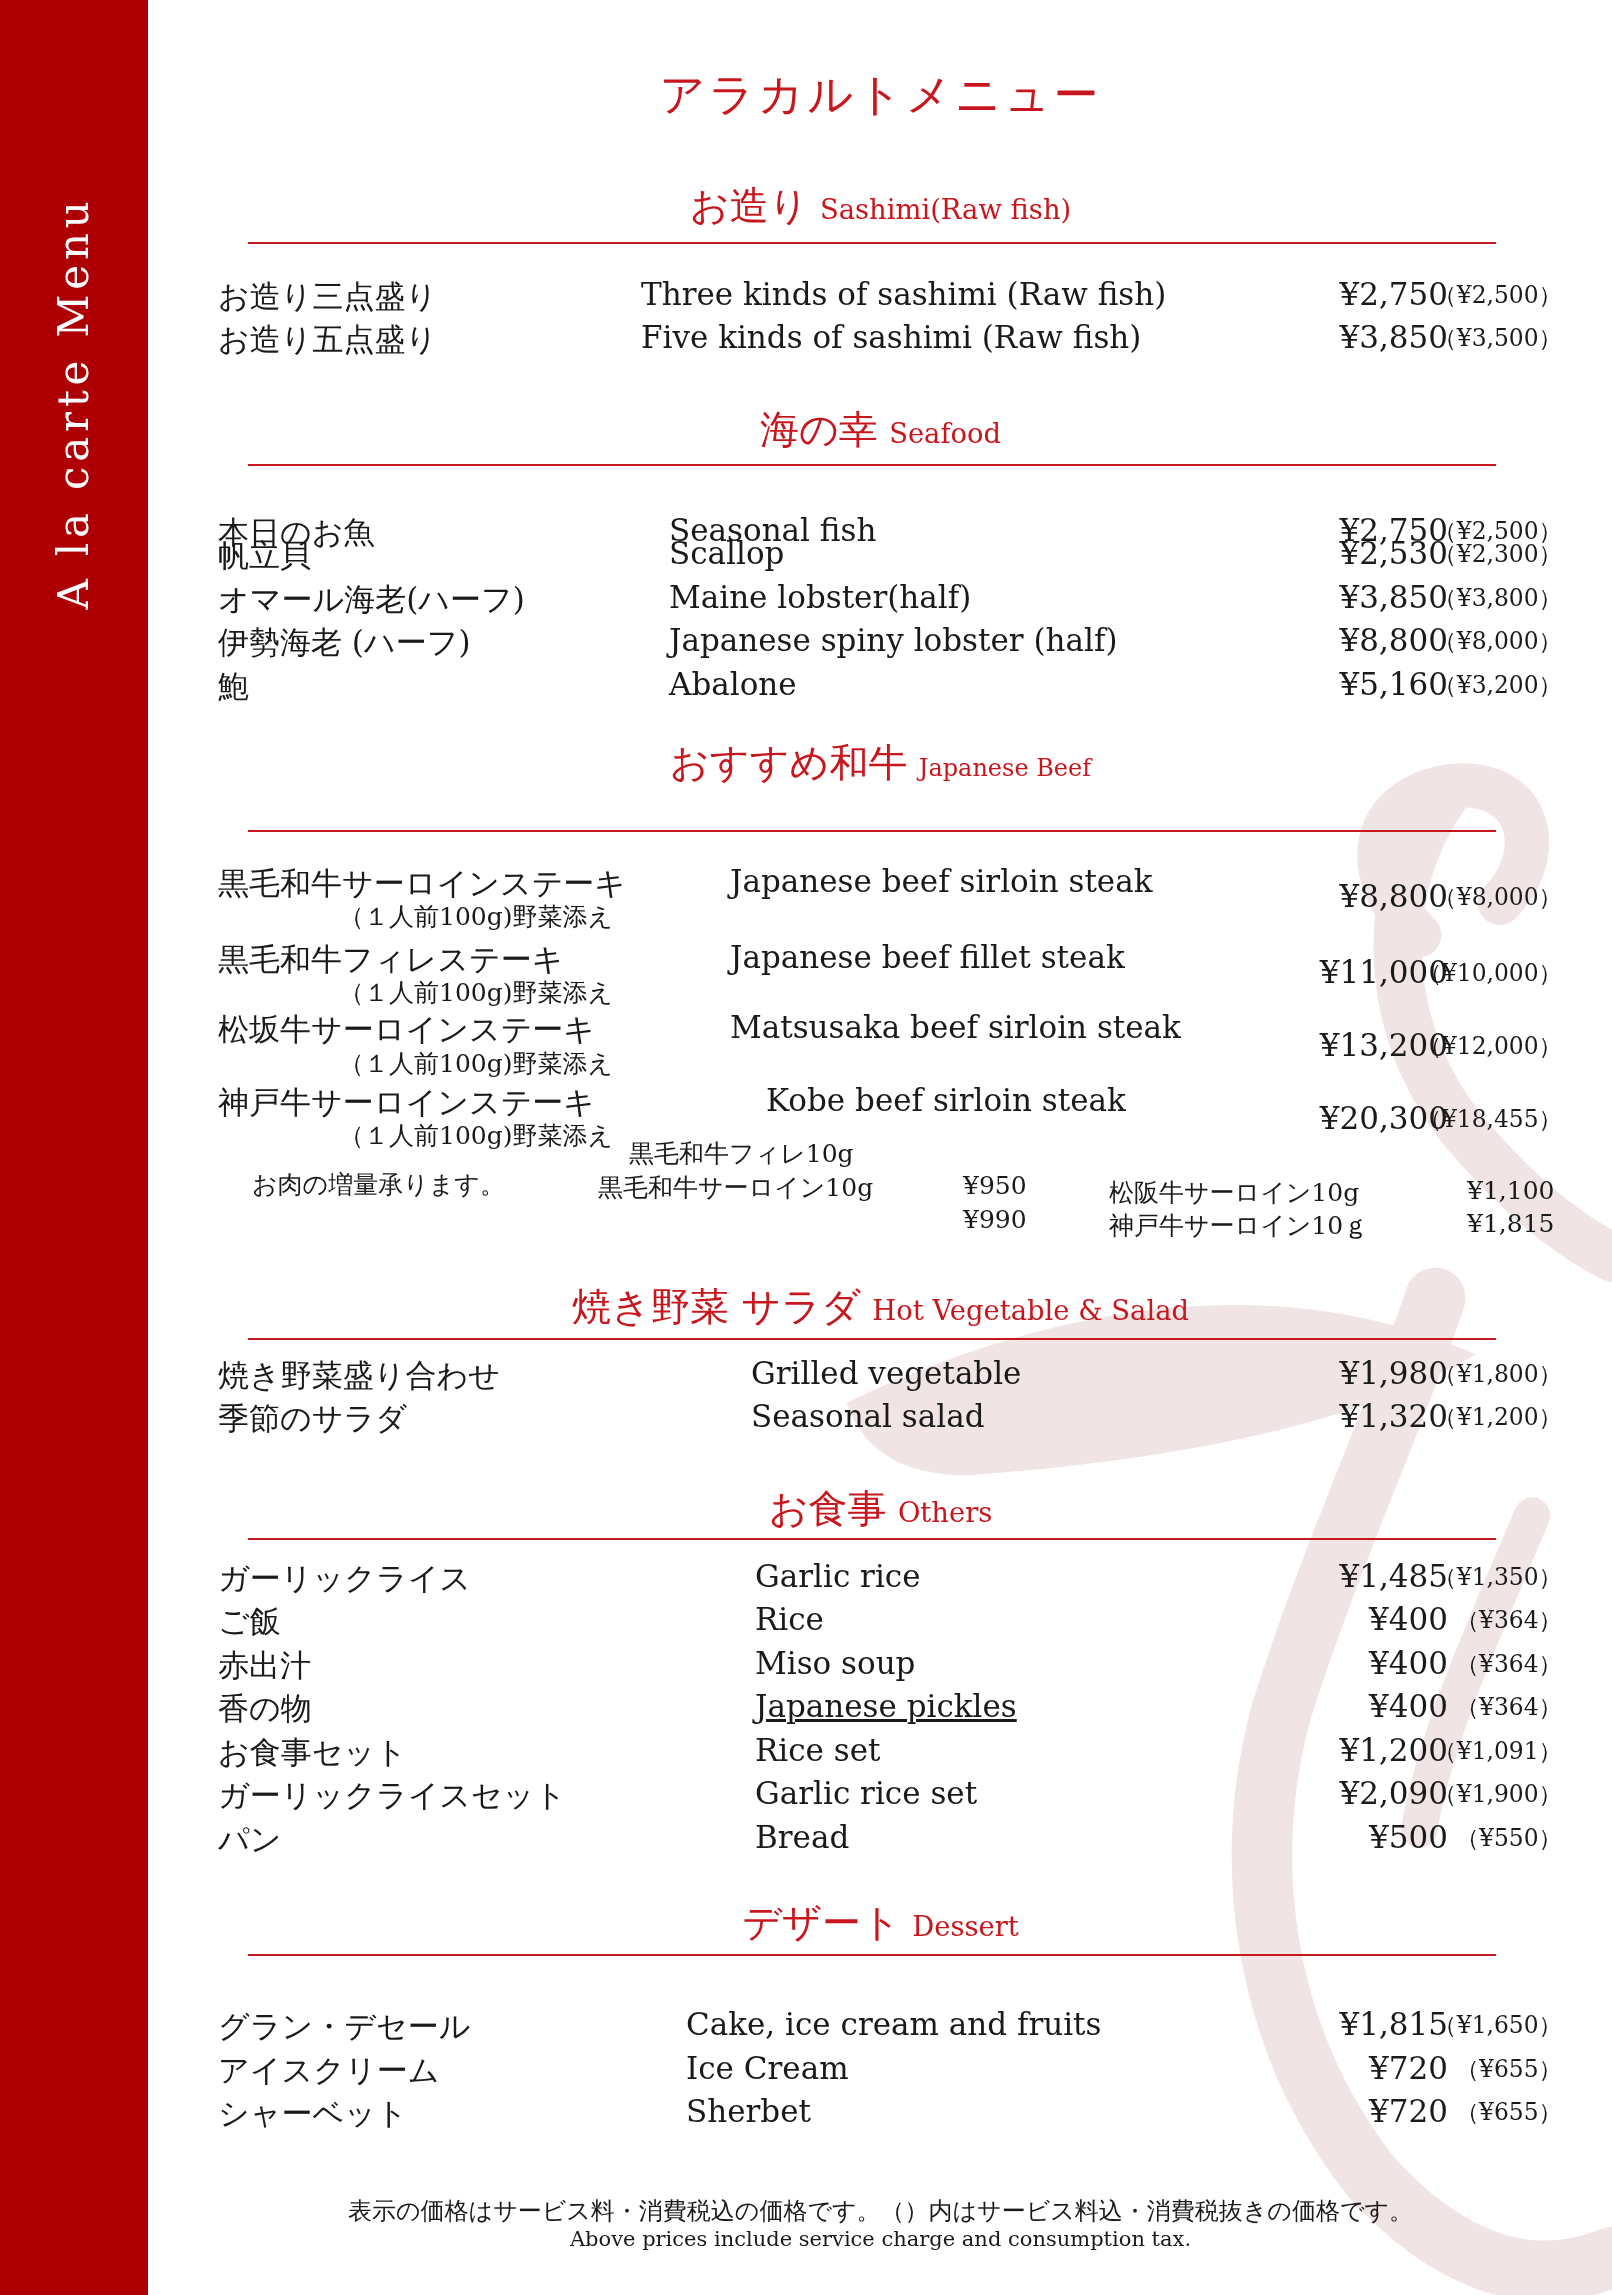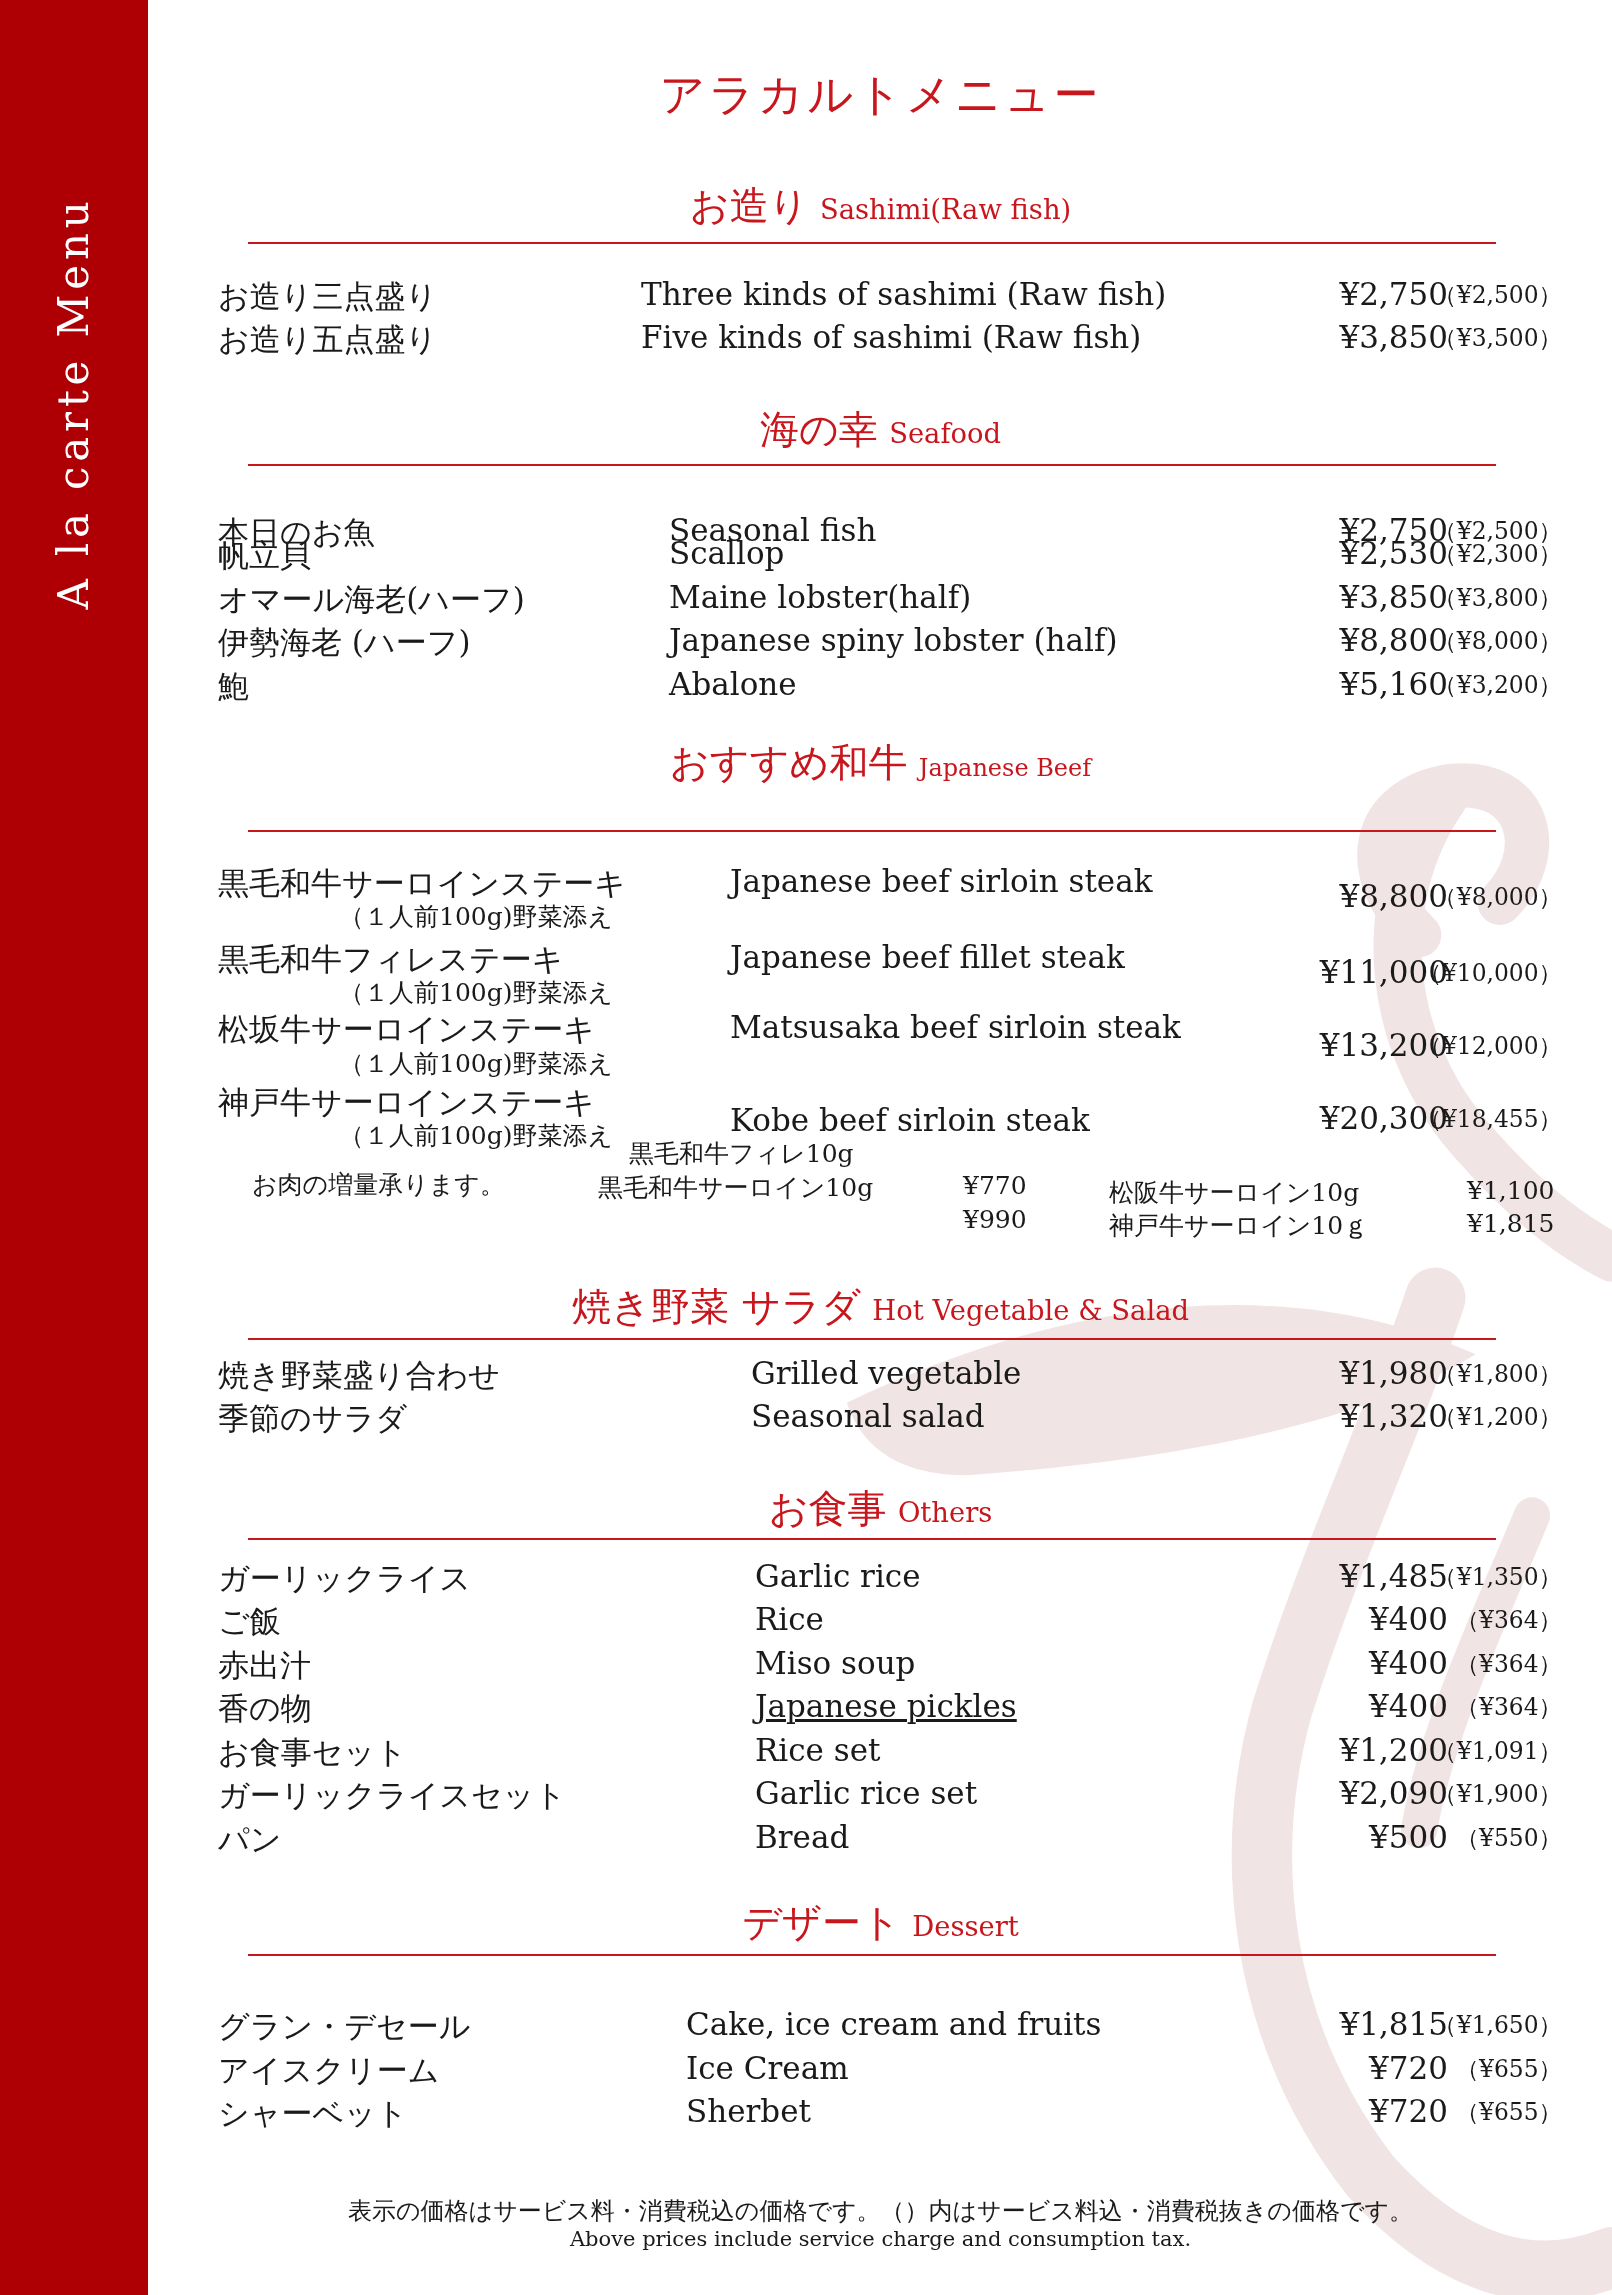--- a/index.html
+++ b/index.html
@@ -133,29 +133,29 @@
 <div class="row" style="top:1009px;">
   <span class="jp">松坂牛サーロインステーキ</span>
   <span class="en" style="left:730px;">Matsusaka beef sirloin steak</span>
   <span class="price" style="top:18px;">¥13,200</span>
   <span class="pre" style="top:21px;">（¥12,000）</span>
 </div>
 <div class="sub" style="top:1047px;">（１人前100g)野菜添え</div>
 
 <div class="row" style="top:1082px;">
   <span class="jp">神戸牛サーロインステーキ</span>
-  <span class="en" style="left:730px;margin-top:20px;">Kobe beef sirloin steak</span>
+  <span class="en" style="left:766px;">Kobe beef sirloin steak</span>
   <span class="price" style="top:18px;">¥20,300</span>
   <span class="pre" style="top:21px;">（¥18,455）</span>
 </div>
 <div class="sub" style="top:1119px;">（１人前100g)野菜添え</div>
 
 <div class="extra" style="left:252px; top:1168px;">お肉の増量承ります。</div>
 <div class="extra" style="left:598px; top:1171px;">黒毛和牛サーロイン10g</div>
-<div class="extra" style="left:963px; top:1171px;">¥770</div>
+<div class="extra" style="left:963px; top:1171px;">¥950</div>
 <div class="extra" style="left:598px; top:1137px;margin-left:31px;">黒毛和牛フィレ10g</div>
 <div class="extra" style="left:963px; top:1205px;">¥990</div>
 <div class="extra" style="left:1109px; top:1176px;">松阪牛サーロイン10g</div>
 <div class="extra" style="left:1467px; top:1176px;">¥1,100</div>
 <div class="extra" style="left:1109px; top:1209px;">神戸牛サーロイン10ｇ</div>
 <div class="extra" style="left:1467px; top:1209px;">¥1,815</div>
 
 <div class="sec-head" style="top:1280px;">
   <span class="jp">焼き野菜 サラダ</span><span class="en">Hot Vegetable &amp; Salad</span>
 </div>

